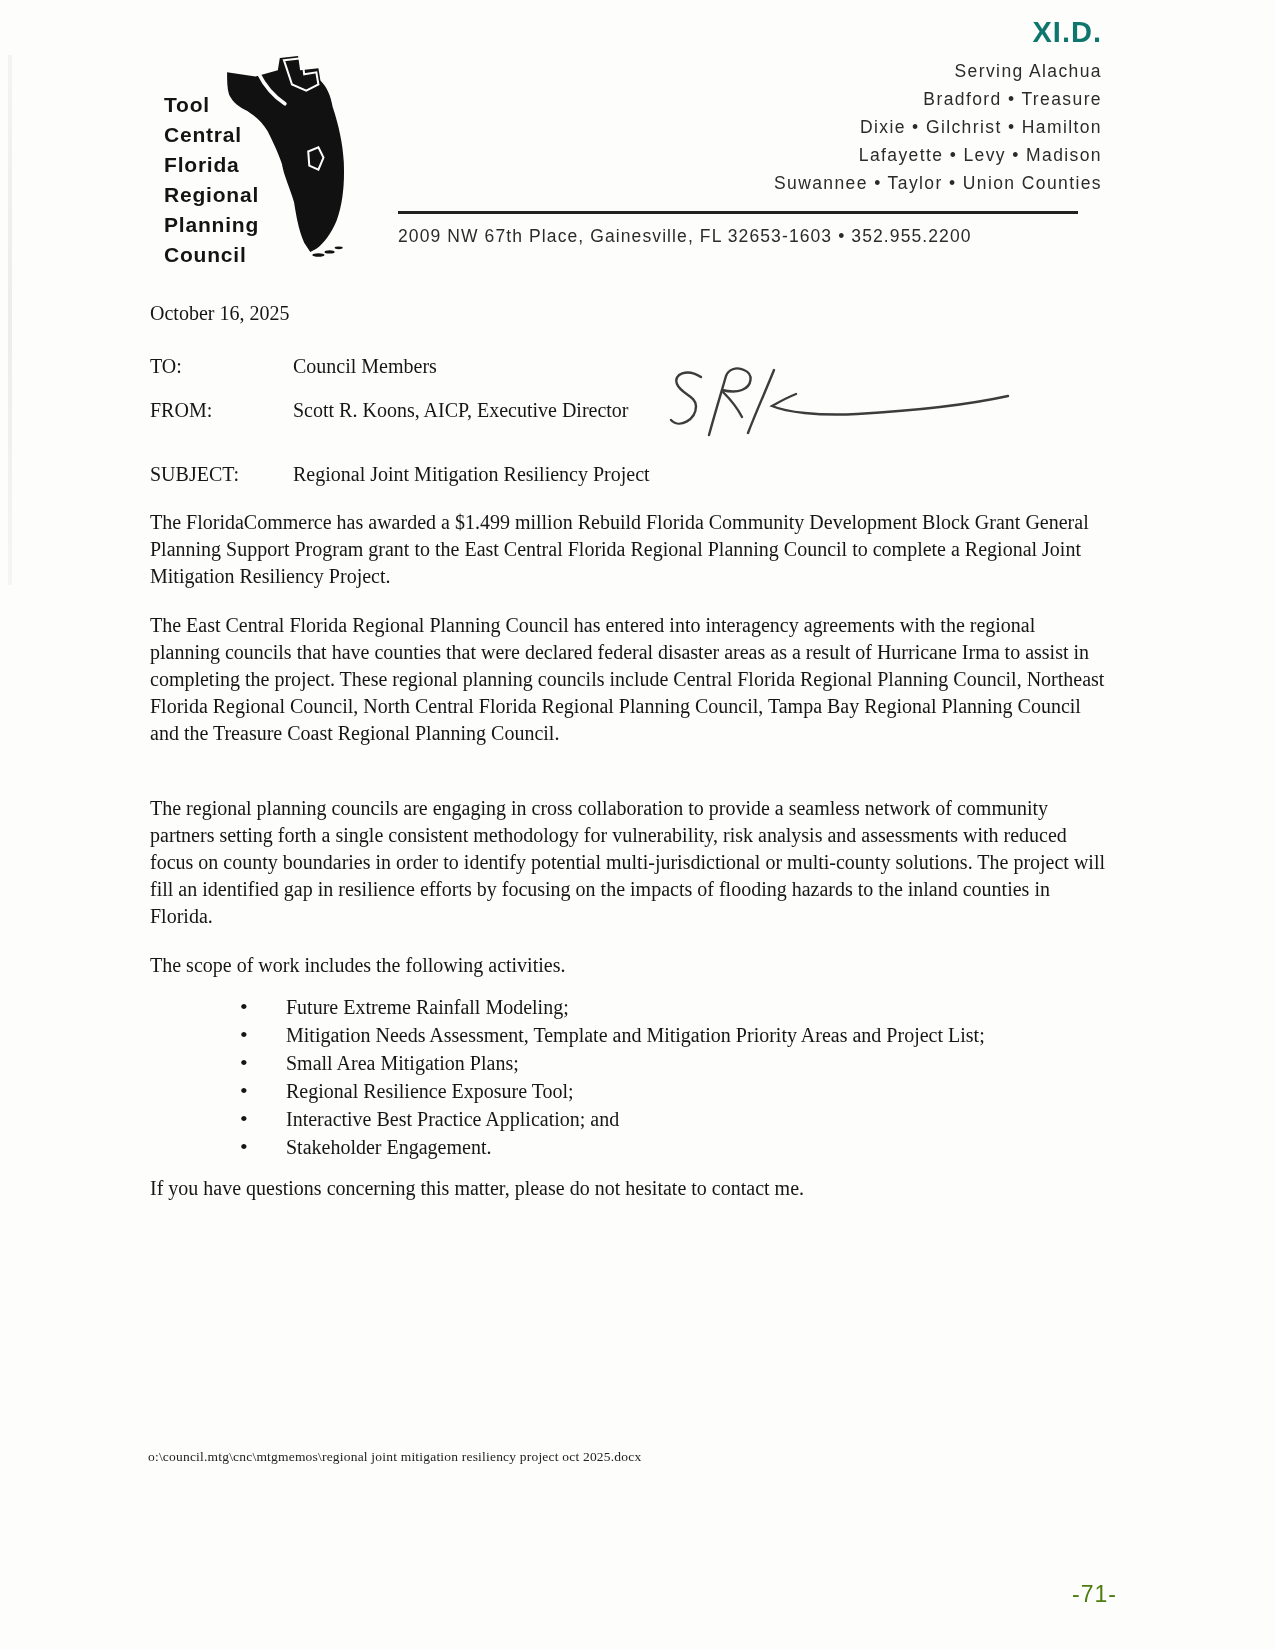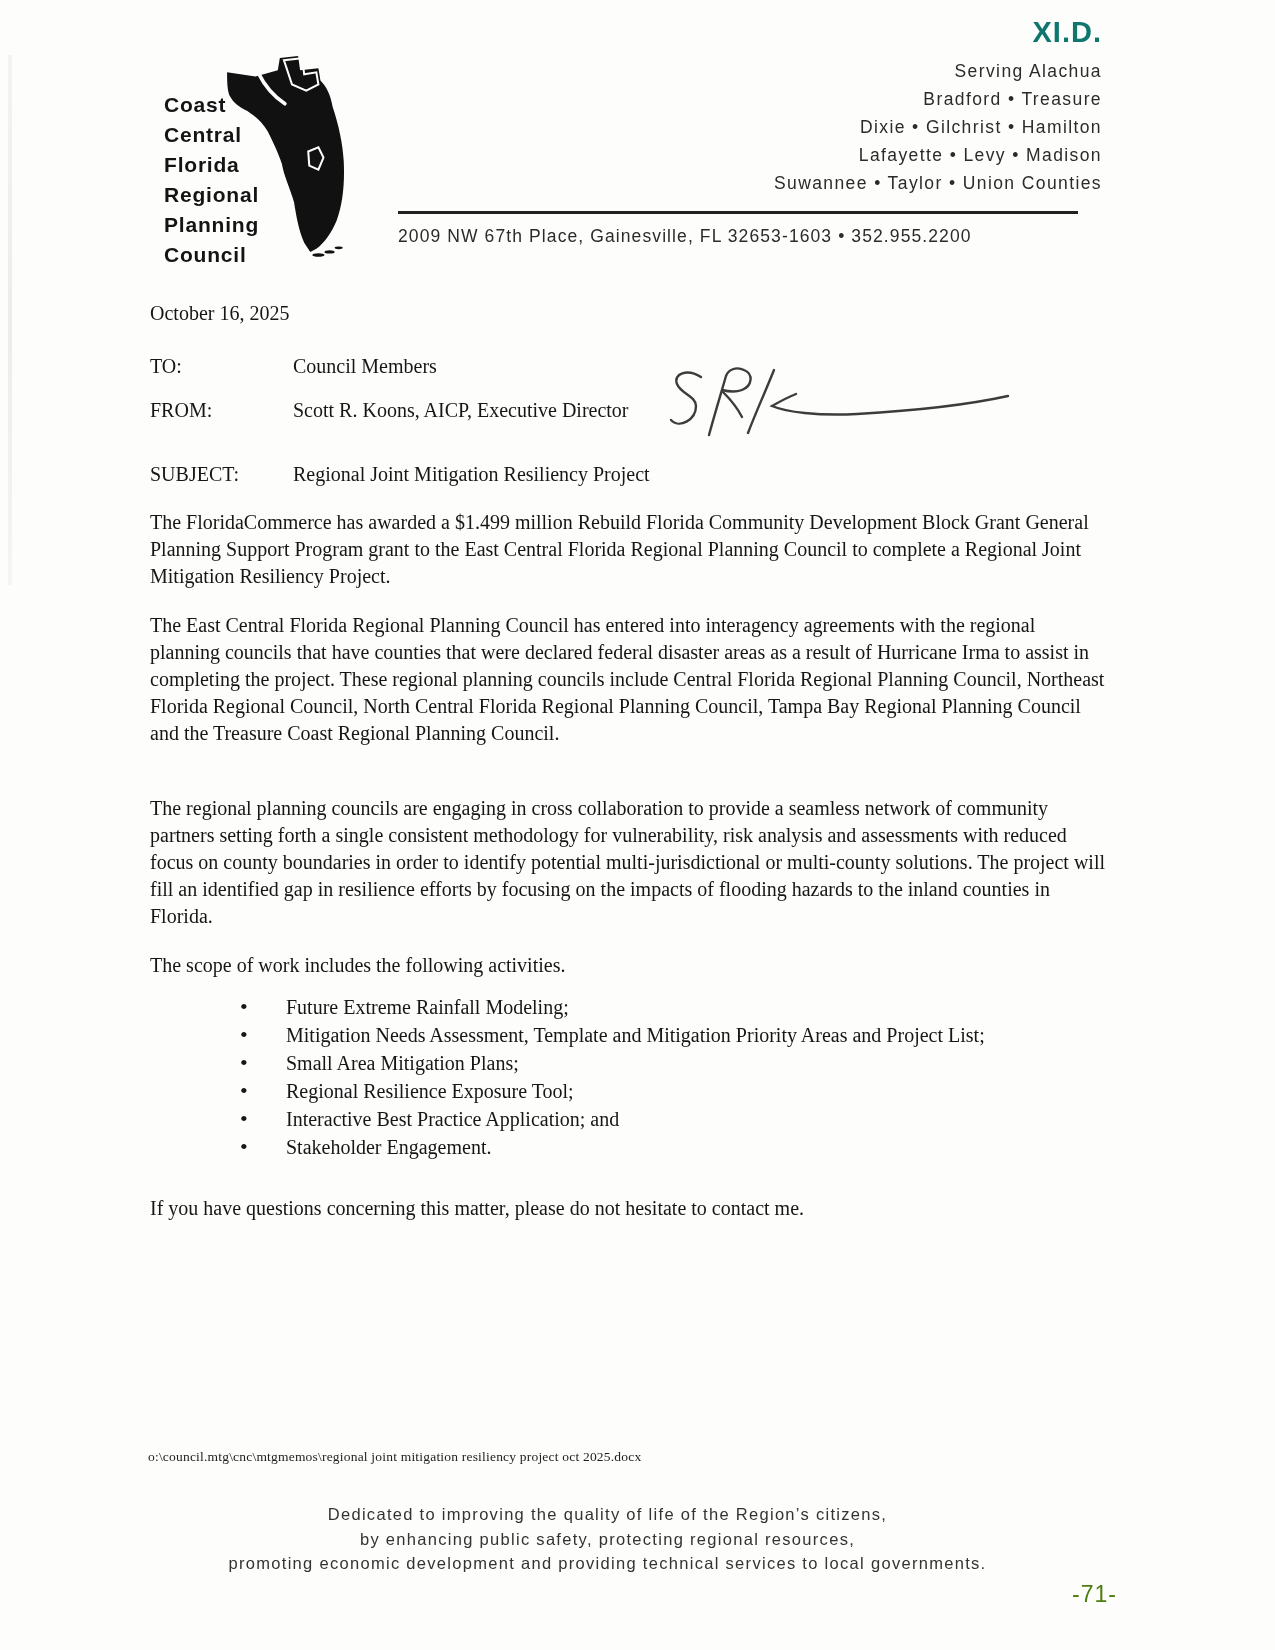--- a/index.html
+++ b/index.html
@@ -63,21 +63,21 @@
   .field-label { display:inline-block; width:143px; vertical-align:top; }
   .field-value { display:inline-block; }
   .subject-row { margin-bottom:21px; }
   .signature {
     position:absolute; left:515px; top:-34px;
     width:345px; height:78px; pointer-events:none;
   }
   .para { margin-bottom:22px; text-align:left; }
   .para.p2 { margin-bottom:48px; }
   .scope-intro { margin-bottom:14px; }
-  .bullet-list { list-style:none; margin-left:88px; margin-bottom:34px; }
+  .bullet-list { list-style:none; margin-left:88px; margin-bottom:14px; }
   .bullet-list li {
     position:relative; padding-left:48px; line-height:28px;
   }
   .bullet-list li::before {
     content:"\2022"; position:absolute; left:2px; top:0;
     font-size:22px;
   }
   
   .file-path {
     position:absolute; left:148px; top:1449px;
@@ -125,21 +125,21 @@
         C14,56 8,52 4,44
         C2,38 2,30 2,22 Z"></path>
       <path fill="none" stroke="#fdfdfc" stroke-width="3.5" stroke-linecap="round" d="M33,23 C39,35 47,45 59,53"></path>
       <path fill="none" stroke="#fdfdfc" stroke-width="2" d="M58,10 L76,8 L78,24 L90,22 L92,34 L80,40 L66,34 Z"></path>
       <path fill="none" stroke="#fdfdfc" stroke-width="2" d="M82,100 L92,96 L97,106 L92,118 L83,114 Z"></path>
       <ellipse cx="92" cy="202" rx="6" ry="1.8" fill="#111"></ellipse>
       <ellipse cx="103" cy="199" rx="5" ry="1.6" fill="#111"></ellipse>
       <ellipse cx="112" cy="195" rx="4" ry="1.4" fill="#111"></ellipse>
     </svg>
     <div class="logo-text">
-      <div>Coast</div>
+      <div>Tool</div>
       <div>Central</div>
       <div>Florida</div>
       <div>Regional</div>
       <div>Planning</div>
       <div>Council</div>
     </div>
   </div>
 
   <div class="header-right">
     <div class="agenda-item">XI.D.</div>
@@ -193,21 +193,16 @@
       <li>Regional Resilience Exposure Tool;</li>
       <li>Interactive Best Practice Application; and</li>
       <li>Stakeholder Engagement.</li>
     </ul>
 
     <p class="para">If you have questions concerning this matter, please do not hesitate to contact me.</p>
   </div>
 
   <div class="file-path">o:\council.mtg\cnc\mtgmemos\regional joint mitigation resiliency project oct 2025.docx</div>
 
-  <div class="dedication">
-    <div>Dedicated to improving the quality of life of the Region’s citizens,</div>
-    <div>by enhancing public safety, protecting regional resources,</div>
-    <div>promoting economic development and providing technical services to local governments.</div>
-  </div>
 
   <div class="page-number">-71-</div>
 
 </div>
 
 </body></html>

